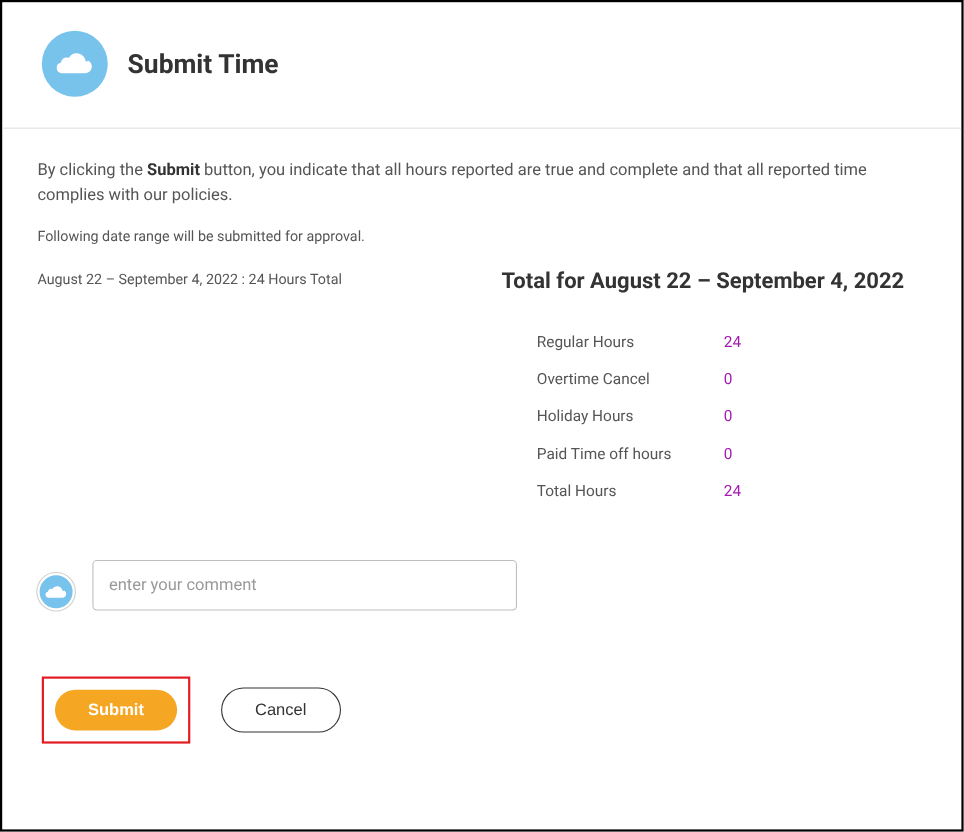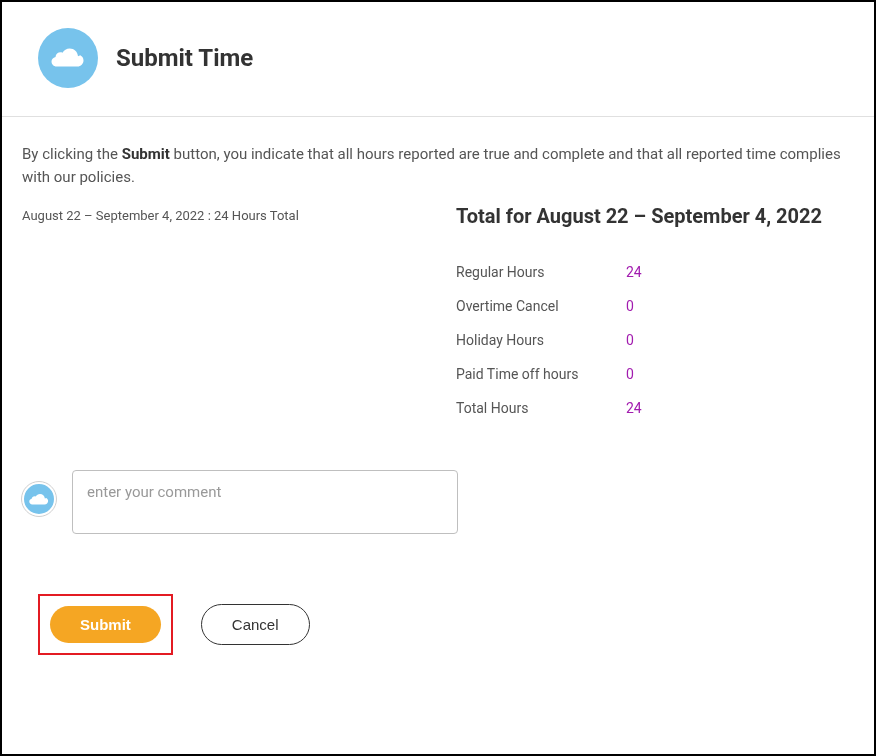--- a/index.html
+++ b/index.html
@@ -43,21 +43,21 @@
       align-items: center;
       justify-content: center;
       flex-shrink: 0;
     }
     .page-title {
       font-size: 24px;
       font-weight: 700;
       color: #333;
     }
     .content {
-      padding: 26px 28px 10px 20px;
+      padding: 26px 28px 10px 32px;
     }
     .disclaimer {
       font-size: 15px;
       color: #555;
       line-height: 1.5;
       margin-bottom: 20px;
     }
     .disclaimer .bold {
       font-weight: 700;
       color: #333;
@@ -88,20 +88,21 @@
       font-weight: 700;
       color: #333;
       margin-bottom: 36px;
       margin-top: -4px;
     }
     .hours-table {
       display: grid;
       grid-template-columns: 140px auto;
       row-gap: 18px;
       column-gap: 30px;
+      margin-left: 32px;
     }
     .hours-label {
       font-size: 14px;
       color: #555;
     }
     .hours-value {
       font-size: 14px;
       color: #a21caf;
     }
     .comment-section {
@@ -109,21 +110,21 @@
       align-items: flex-start;
       gap: 16px;
       margin-top: 54px;
       margin-bottom: 50px;
     }
     .comment-icon-wrap {
       margin-top: 12px;
     }
     .comment-box {
       width: 386px;
-      height: 64px;
+      height: 46px;
       border: 1px solid #bfbfbf;
       border-radius: 4px;
       padding: 12px 14px;
       font-family: inherit;
       font-size: 15px;
       color: #333;
       resize: none;
     }
     .comment-box::placeholder {
       color: #999;
@@ -170,20 +171,21 @@
     </svg>
   </div>
   <h1 class="page-title">Submit Time</h1>
 </div>
 
 <div class="content">
   <p class="disclaimer">
     <span>By clicking the </span><span class="bold">Submit</span><span> button, you indicate that all hours reported are true and complete and that all reported time complies with our policies.</span>
   </p>
 
+  <p class="approval-text">Following date range will be submitted for approval.</p>
 
   <div class="two-col">
     <div class="left-col">
       <p class="range-summary">August 22 – September 4, 2022 : 24 Hours Total</p>
     </div>
     <div class="right-col">
       <h2 class="total-heading">Total for August 22 – September 4, 2022</h2>
       <div class="hours-table">
         <div class="hours-label">Regular Hours</div>
         <div class="hours-value">24</div>

